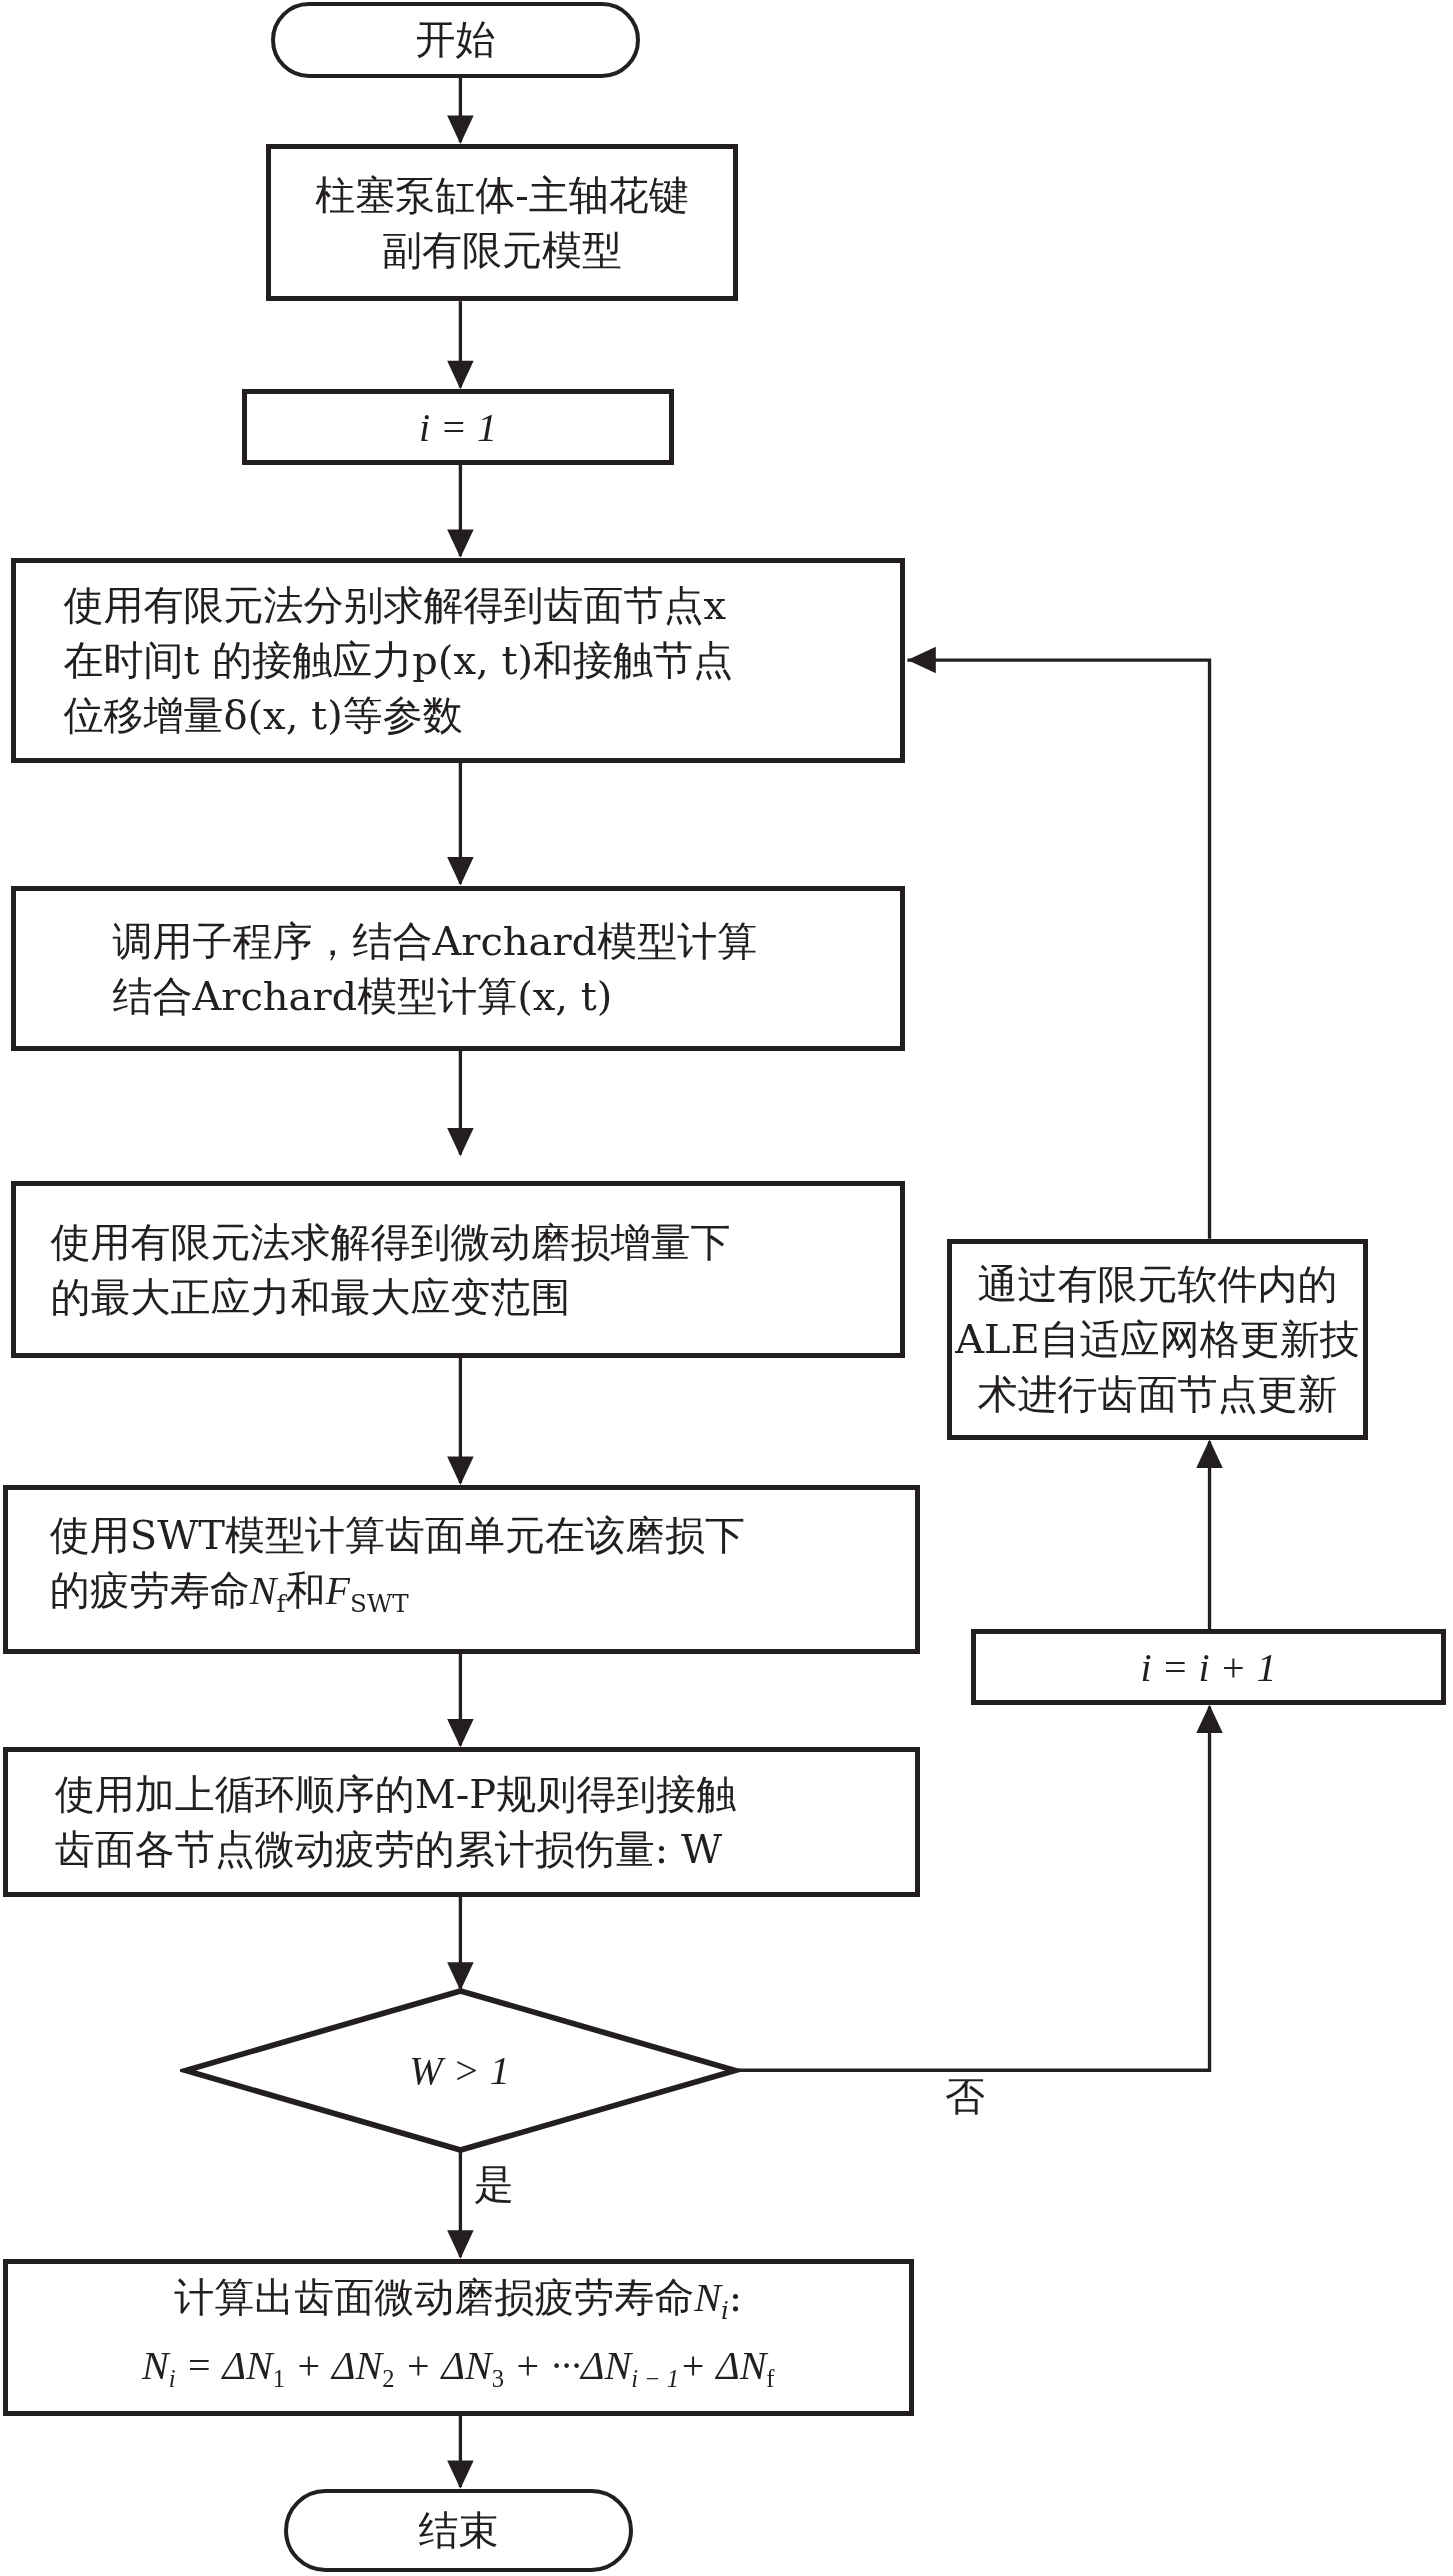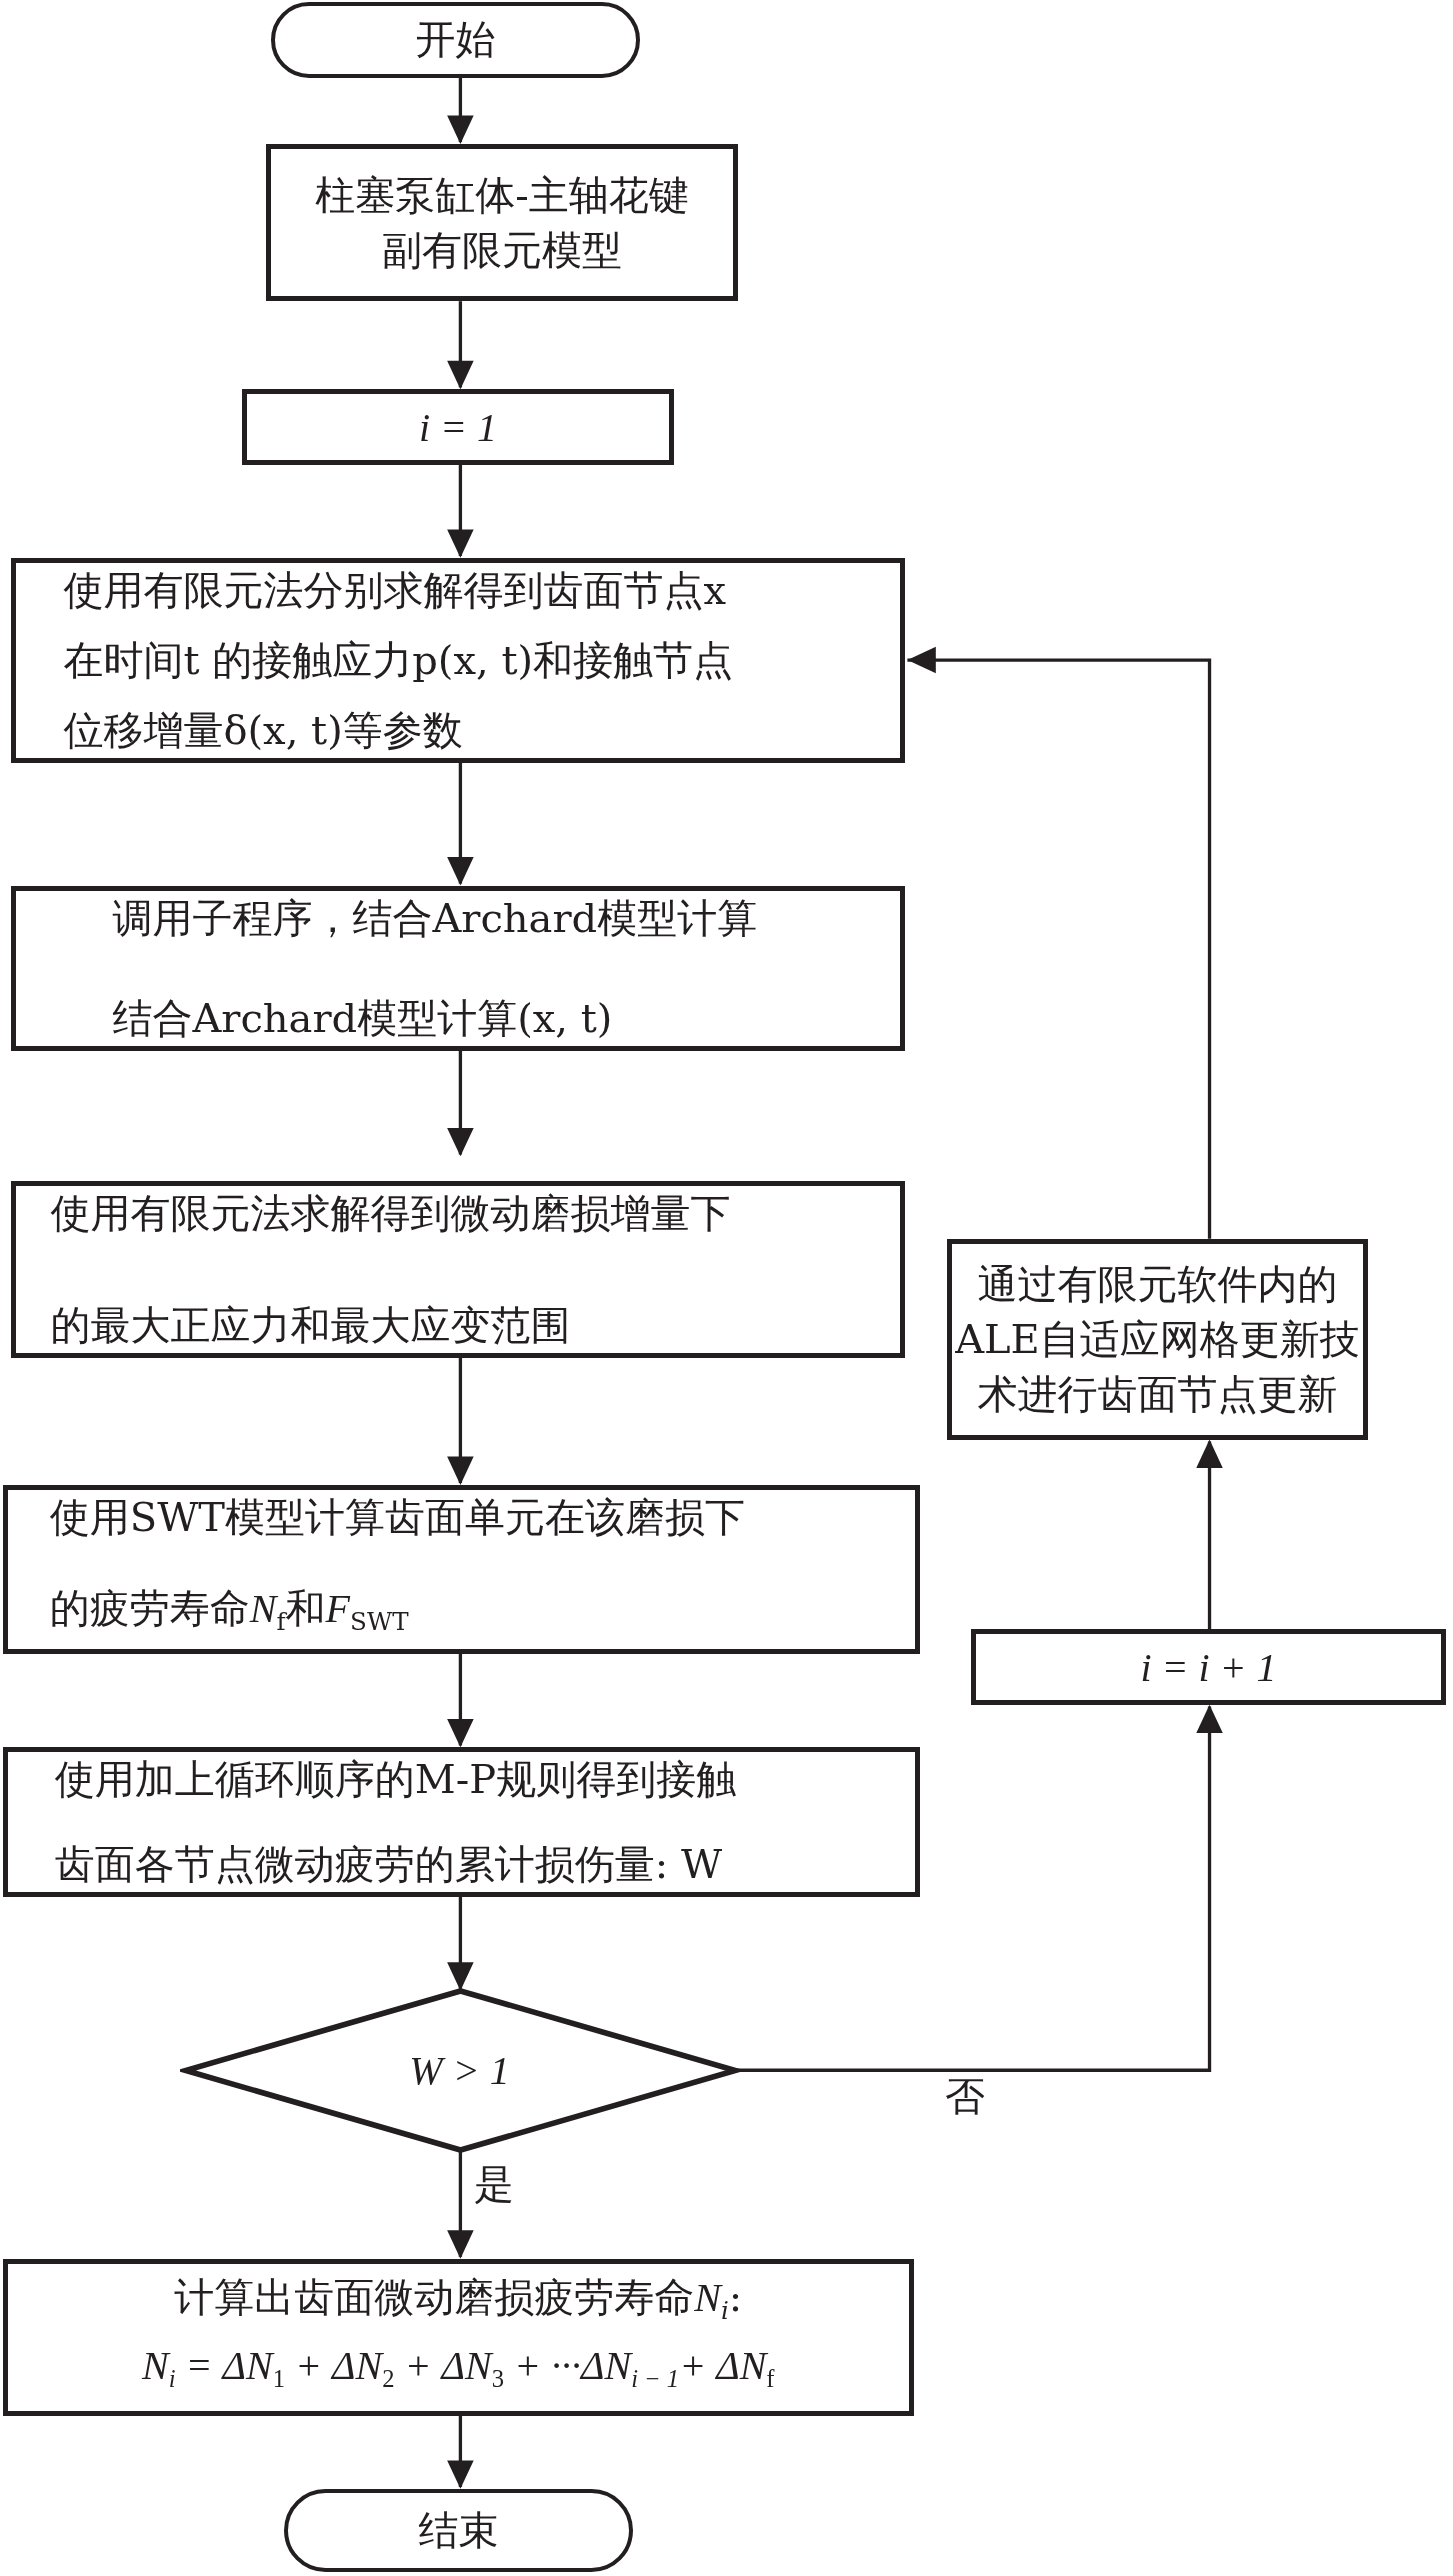--- a/index.html
+++ b/index.html
@@ -4,21 +4,21 @@
 <style>
   html, body { margin:0; padding:0; background:#ffffff; }
   body { width:1454px; height:2576px; position:relative; overflow:hidden;
          font-family:"DejaVu Serif","Liberation Serif",serif; color:#231f20; }
   #canvas { position:absolute; left:0; top:0; width:1454px; height:2576px; }
   svg#links { position:absolute; left:0; top:0; }
   .node { position:absolute; box-sizing:border-box; border:5.7px solid #231f20; background:#fff;
           display:flex; flex-direction:column; justify-content:center; }
   .node.term { border-radius:43px; border-width:4.7px; align-items:center; }
   .node.center { align-items:center; text-align:center; }
-  .node.left { align-items:flex-start; text-align:left; padding-left:45px;justify-content:space-between; }
+  .node.left { align-items:flex-start; text-align:left; padding-left:45px; }
   .line { font-size:40px; line-height:55px; white-space:nowrap; }
   .math { font-family:"Liberation Serif","DejaVu Serif",serif; font-style:italic; }
   .lbl { position:absolute; font-size:40px; line-height:45px; }
   sub { font-size:24.6px; font-style:normal; vertical-align:-7.6px; }
   sub.it { font-style:italic; }
 </style>
 </head>
 <body>
 
 <div id="canvas">

